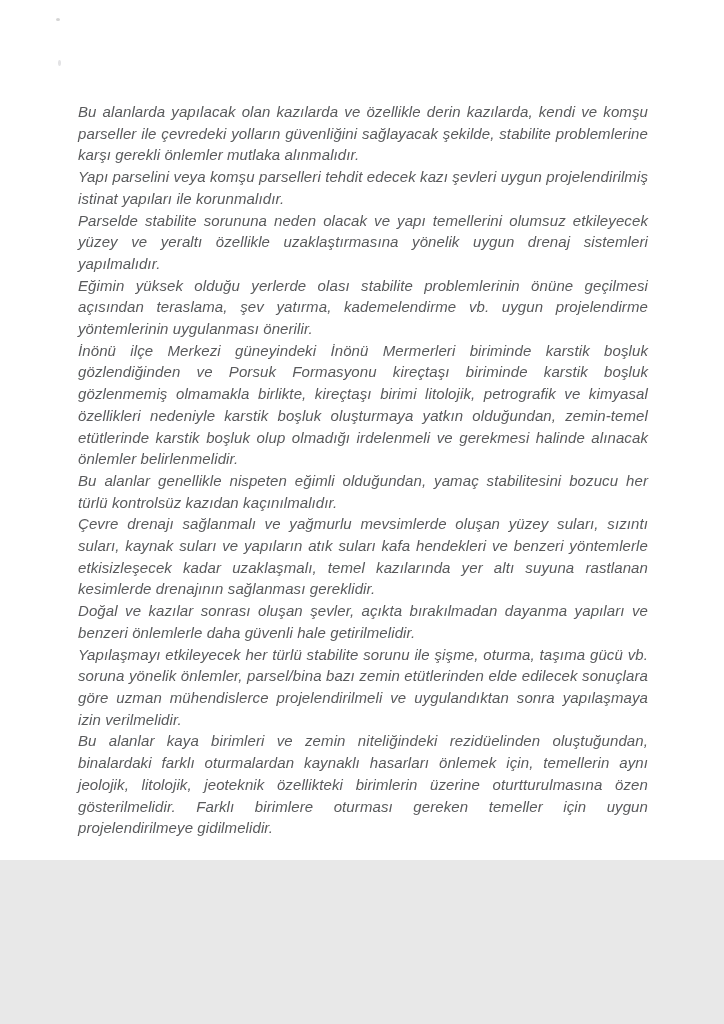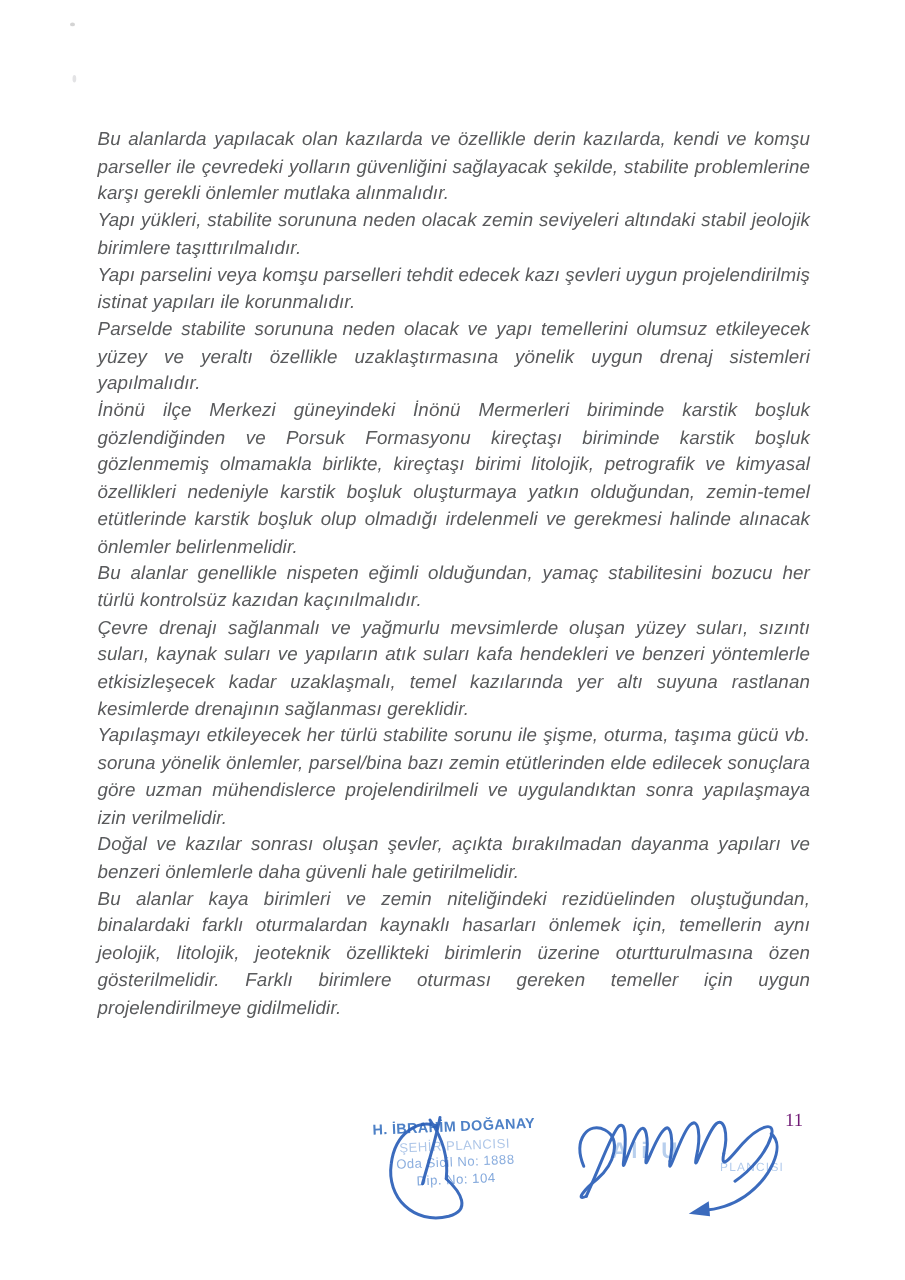--- a/index.html
+++ b/index.html
@@ -1,19 +1,19 @@
 <!DOCTYPE html>
 <html><head>
 <meta charset="utf-8">
 <style>
   html, body { margin: 0; padding: 0; background: #e8e8e8; }
   .page {
     position: relative;
     width: 724px;
-    height: 1024px;
+    height: 860px;
     background: #ffffff;
     overflow: hidden;
     font-family: "Liberation Sans", sans-serif;
   }
   
   .text-block {
     position: absolute;
     left: 78px;
     top: 101px;
     width: 570px;
@@ -95,28 +95,28 @@
 </head>
 <body>
 
 <div class="page">
 
   <div class="artifact dot1"></div>
   <div class="artifact dot2"></div>
 
   <div class="text-block">
     <p>Bu alanlarda yapılacak olan kazılarda ve özellikle derin kazılarda, kendi ve komşu parseller ile çevredeki yolların güvenliğini sağlayacak şekilde, stabilite problemlerine karşı gerekli önlemler mutlaka alınmalıdır.</p>
-    <p>Yapı yükleri, stabilite sorununa neden olacak zemin seviyeleri altındaki stabil jeolojik birimlere taşıttırılmalıdır.</p>
     <p>Yapı parselini veya komşu parselleri tehdit edecek kazı şevleri uygun projelendirilmiş istinat yapıları ile korunmalıdır.</p>
     <p>Parselde stabilite sorununa neden olacak ve yapı temellerini olumsuz etkileyecek yüzey ve yeraltı özellikle uzaklaştırmasına yönelik uygun drenaj sistemleri yapılmalıdır.</p>
+    <p>Eğimin yüksek olduğu yerlerde olası stabilite problemlerinin önüne geçilmesi açısından teraslama, şev yatırma, kademelendirme vb. uygun projelendirme yöntemlerinin uygulanması önerilir.</p>
     <p>İnönü ilçe Merkezi güneyindeki İnönü Mermerleri biriminde karstik boşluk gözlendiğinden ve Porsuk Formasyonu kireçtaşı biriminde karstik boşluk gözlenmemiş olmamakla birlikte, kireçtaşı birimi litolojik, petrografik ve kimyasal özellikleri nedeniyle karstik boşluk oluşturmaya yatkın olduğundan, zemin-temel etütlerinde karstik boşluk olup olmadığı irdelenmeli ve gerekmesi halinde alınacak önlemler belirlenmelidir.</p>
     <p>Bu alanlar genellikle nispeten eğimli olduğundan, yamaç stabilitesini bozucu her türlü kontrolsüz kazıdan kaçınılmalıdır.</p>
     <p>Çevre drenajı sağlanmalı ve yağmurlu mevsimlerde oluşan yüzey suları, sızıntı suları, kaynak suları  ve yapıların   atık suları kafa hendekleri   ve benzeri yöntemlerle etkisizleşecek kadar uzaklaşmalı, temel kazılarında yer altı suyuna rastlanan kesimlerde drenajının sağlanması gereklidir.</p>
+    <p>Doğal ve kazılar sonrası oluşan şevler, açıkta bırakılmadan dayanma yapıları ve benzeri önlemlerle daha güvenli hale getirilmelidir.</p>
     <p>Yapılaşmayı etkileyecek her türlü stabilite sorunu ile şişme, oturma, taşıma gücü vb. soruna yönelik önlemler, parsel/bina bazı zemin etütlerinden elde edilecek sonuçlara göre uzman mühendislerce projelendirilmeli ve uygulandıktan sonra yapılaşmaya izin verilmelidir.</p>
-    <p>Doğal ve kazılar sonrası oluşan şevler, açıkta bırakılmadan dayanma yapıları ve benzeri önlemlerle daha güvenli hale getirilmelidir.</p>
     <p>Bu alanlar kaya birimleri ve zemin niteliğindeki rezidüelinden oluştuğundan, binalardaki farklı oturmalardan kaynaklı hasarları önlemek için, temellerin aynı jeolojik, litolojik, jeoteknik özellikteki birimlerin üzerine oturtturulmasına özen gösterilmelidir. Farklı birimlere oturması gereken temeller için uygun projelendirilmeye gidilmelidir.</p>
   </div>
 
   <div class="stamp-left">
     <div class="stamp-name">H. İBRAHİM DOĞANAY</div>
     <div class="stamp-line l2">ŞEHİR PLANCISI</div>
     <div class="stamp-line l3">Oda Sicil No: 1888</div>
     <div class="stamp-line l4">Dip. No: 104</div>
   </div>
 

